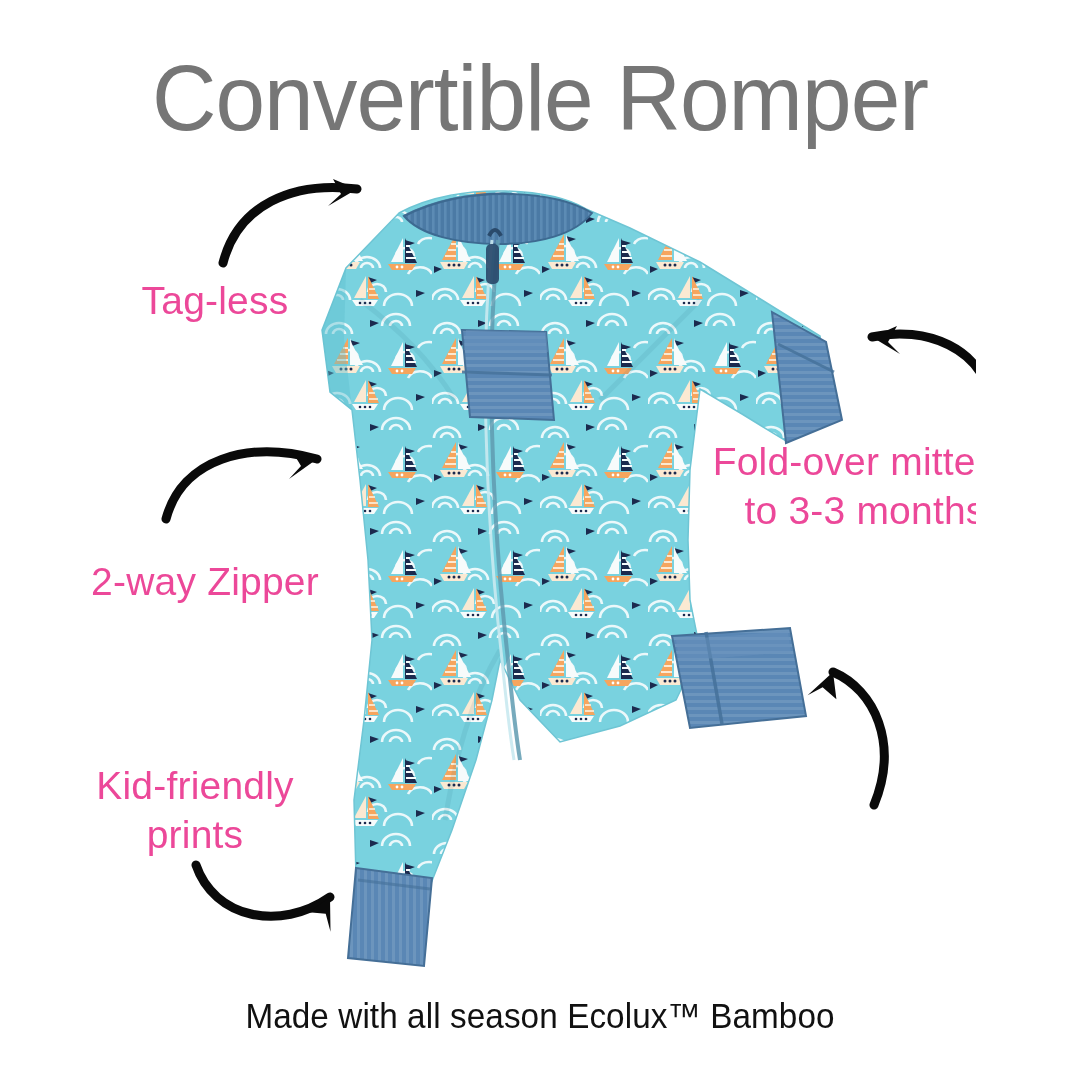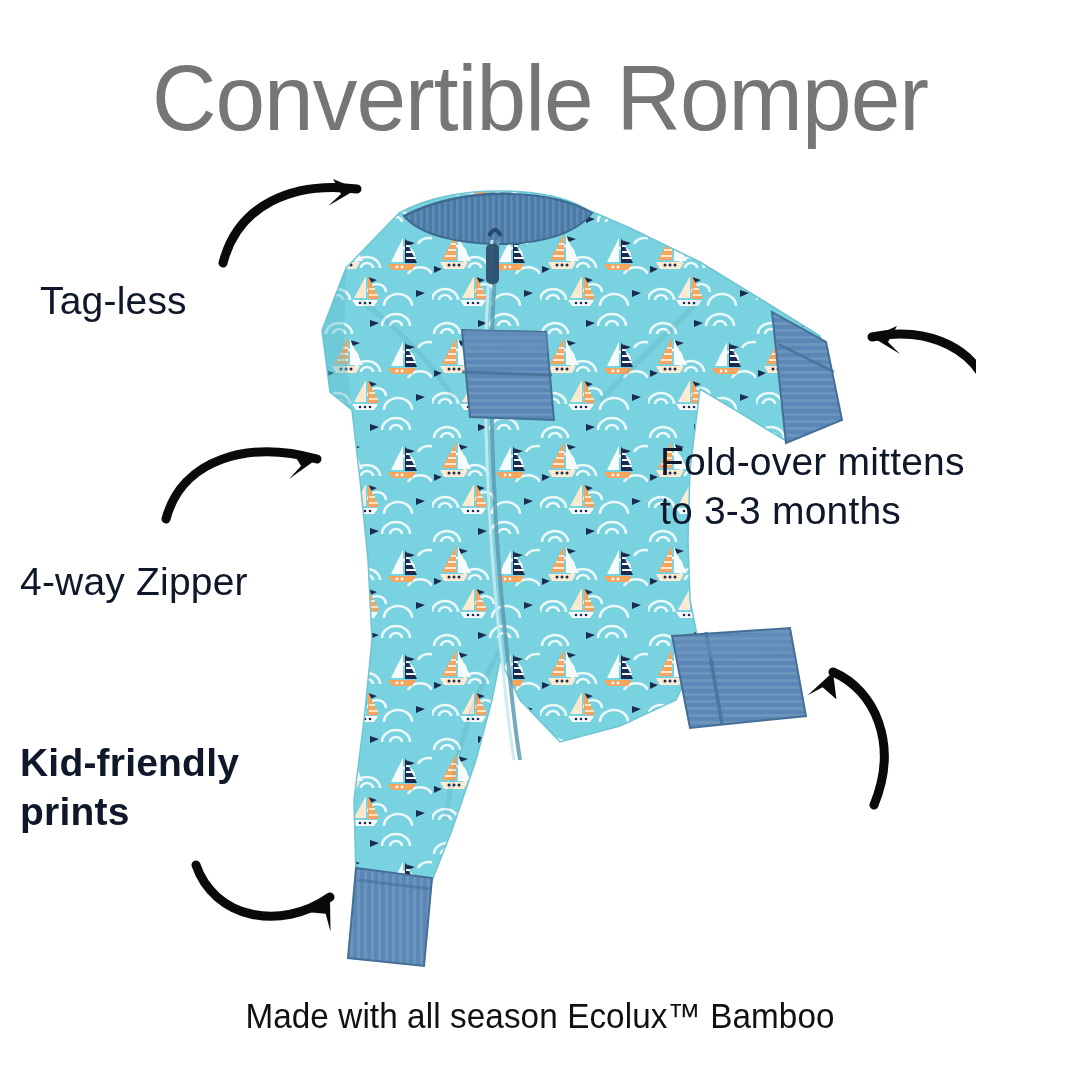--- a/index.html
+++ b/index.html
@@ -43,31 +43,31 @@
     line-height: 42px;
     font-weight: 400;
     color: #111111;
     letter-spacing: 0.1px;
     transform: scaleX(0.95);
   }
 
   
   .feature-label {
     position: absolute;
-    color: #0f172a;
+    color: #ec4899;
     font-size: 39px;
     line-height: 49px;
     font-weight: 400;
-    text-align: left;
+    text-align: center;
     white-space: pre-line;
     letter-spacing: 0.2px;
   }
   #label-tagless   { left: 40px;  top: 276px; width: 350px; }
   #label-zipper    { left: 20px;  top: 557px; width: 370px; }
-  #label-prints    { left: 20px;  top: 738px; width: 350px; font-weight: bold; }
+  #label-prints    { left: 20px;  top: 761px; width: 350px; }
   #label-mittens   { left: 660px; top: 437px; width: 410px; }
   #label-footcuffs { left: 680px; top: 822px; width: 390px; }
 
   
   #arrows {
     position: absolute;
     left: 0; top: 0;
     width: 1080px; height: 1080px;
     pointer-events: none;
   }
@@ -279,21 +279,21 @@
       <path d="M357,189 l-24,-10 l8,15 l-13,12 Z"></path>
       <path d="M317,459 l-25,-8 l9,15 l-12,13 Z"></path>
       <path d="M330,897 l-26,-2 l12,12 l-8,17 Z" transform="rotate(-40 330 897)"></path>
       <path d="M872,337 l25,-11 l-9,16 l12,12 Z"></path>
       <path d="M833,672 l9,26 l-16,-9 l-13,11 Z" transform="rotate(12 833 672)"></path>
     </g>
   </svg>
 
   <div class="feature-label" id="label-tagless">Tag-less</div>
 
-  <div class="feature-label" id="label-zipper">4-way Zipper</div>
+  <div class="feature-label" id="label-zipper">2-way Zipper</div>
 
   <div class="feature-label" id="label-prints">Kid-friendly
 prints</div>
 
   <div class="feature-label" id="label-mittens">Fold-over mittens
 to 3-3 months</div>
 
 
   <div id="bottom-caption">Made with all season Ecolux™ Bamboo</div>
 

